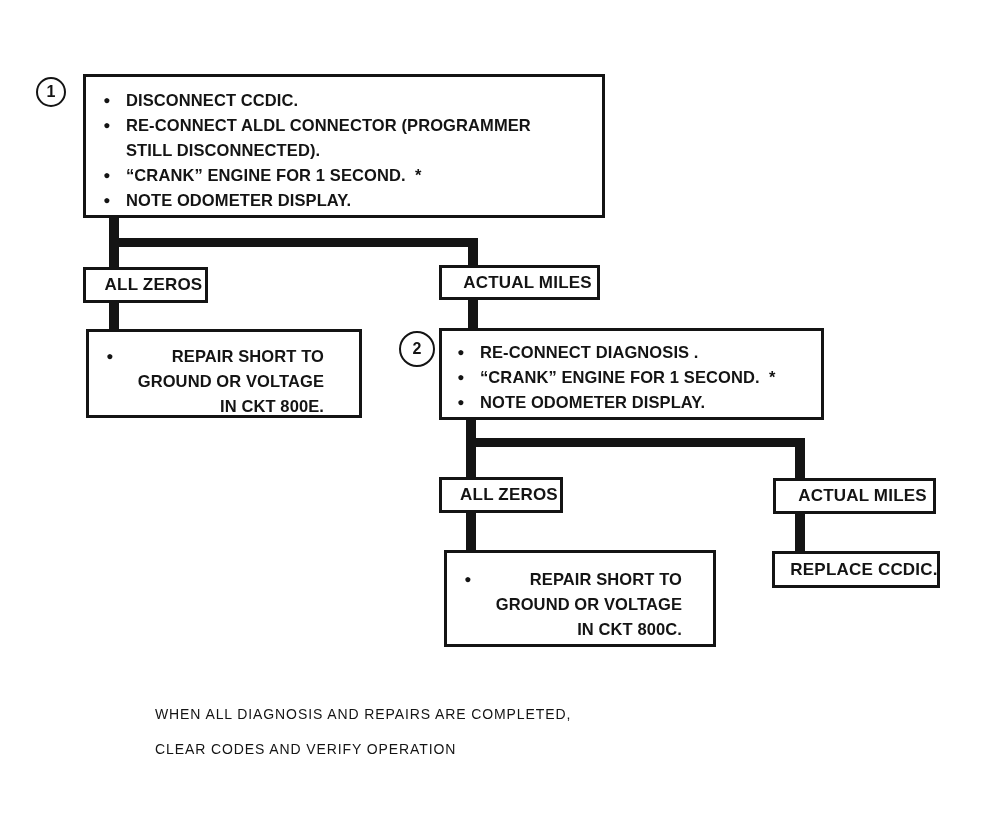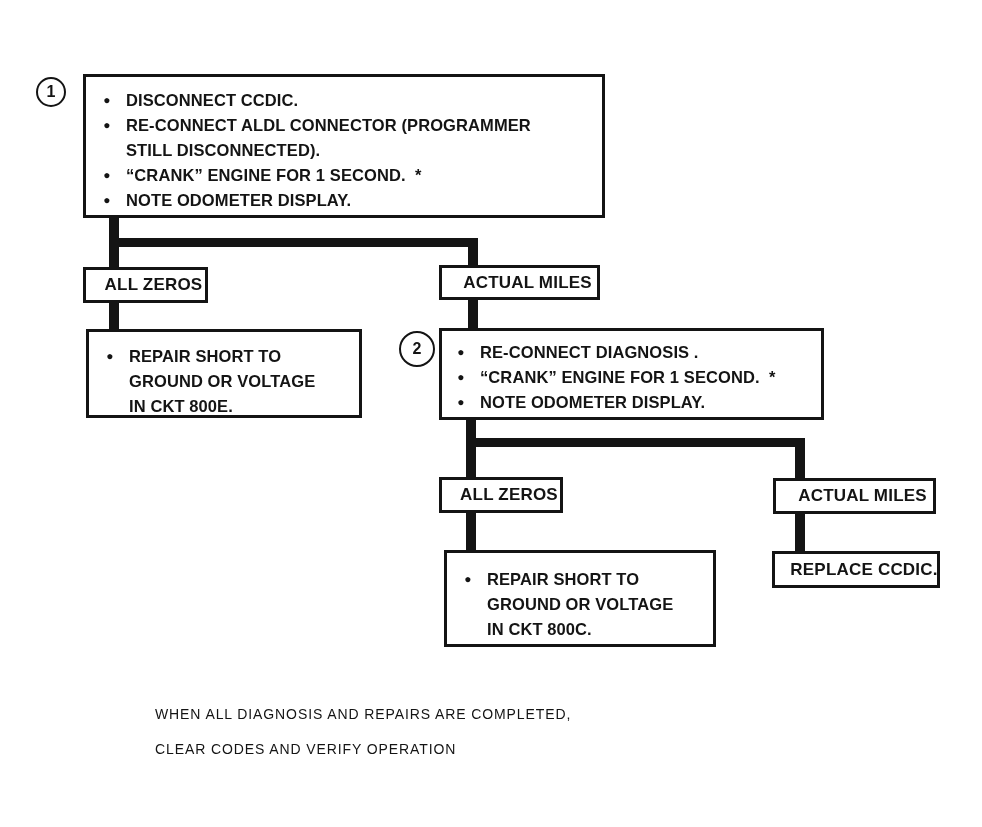--- a/index.html
+++ b/index.html
@@ -60,21 +60,21 @@
     letter-spacing: 0.1px;
   }
   .bullet {
     flex: 0 0 auto;
     width: 12px;
     text-align: center;
     font-size: 12px;
     line-height: 25px;
   }
   .step1-txt { max-width: 420px; }
-  .repair-txt { max-width: 195px; }
+  .repair-txt { max-width: 195px; text-align: right; }
   .footer {
     position: absolute;
     left: 155px;
     top: 697px;
     font-size: 14px;
     font-weight: 400;
     letter-spacing: 0.9px;
     line-height: 35px;
     color: var(--ink, #141414);
     white-space: nowrap;

